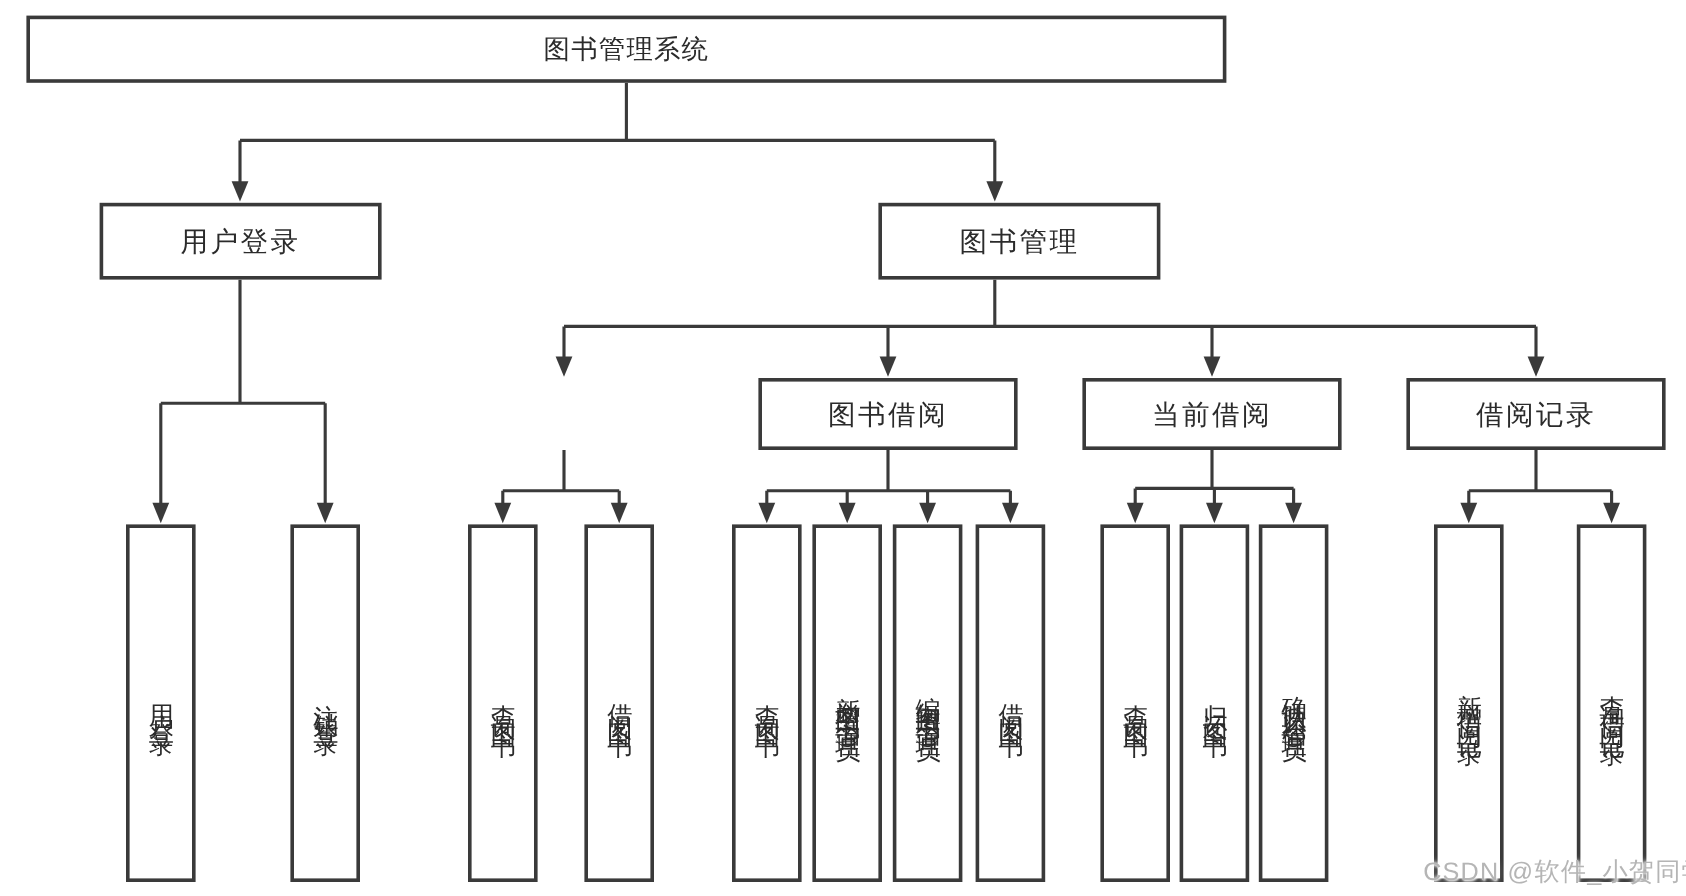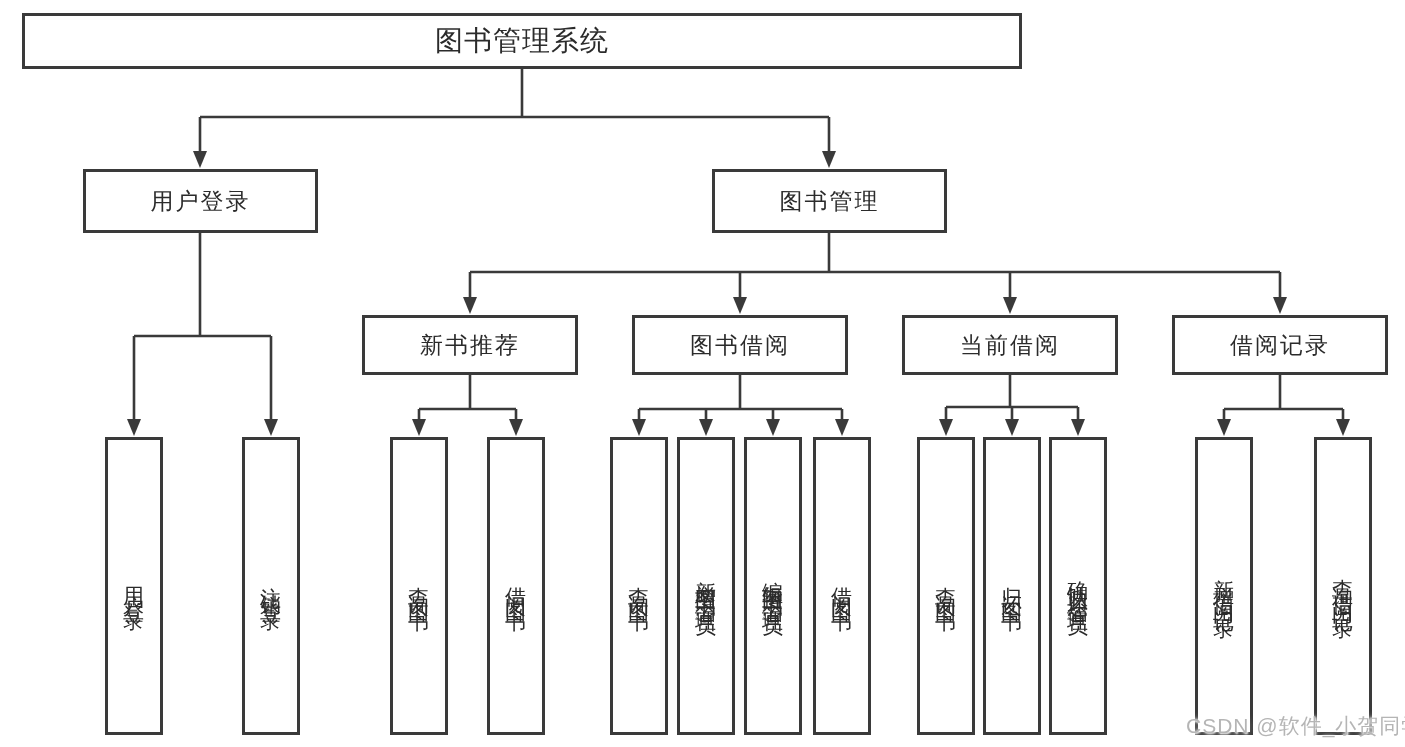--- a/index.html
+++ b/index.html
@@ -15,21 +15,21 @@
   .wires{position:absolute; left:0; top:0; color:var(--line); z-index:1;}
   .wires path{fill:none; stroke:currentColor; stroke-width:2.6;}
   .wires polygon{fill:currentColor; stroke:none;}
   .node{
     position:absolute; box-sizing:border-box; z-index:2;
     border:3px solid var(--box-border); background:#fff;
     display:flex; align-items:center; justify-content:center;
     color:var(--text); text-align:center;
   }
   .node.h{font-size:23px; letter-spacing:2px; white-space:nowrap;}
-  .node.root{font-size:28px; letter-spacing:1px;}
+  .node.root{font-size:22px; letter-spacing:1px;}
   .node.v{
     writing-mode:vertical-lr; text-orientation:mixed;
     font-size:21px; letter-spacing:8px; line-height:1;
   }
   .node.v.tight{letter-spacing:5px;}
   #watermark{
     position:absolute; left:1186px; top:712px; z-index:5;
     font-size:21px; letter-spacing:1px; white-space:nowrap;
     color:var(--watermark);
     text-shadow:0 0 3px #fff, 0 0 6px #fff, 1px 1px 2px #fff;
@@ -69,23 +69,22 @@
       <polygon points="1005,419 1019,419 1012,436"></polygon>
       <polygon points="1071,419 1085,419 1078,436"></polygon>
       <polygon points="1217,419 1231,419 1224,436"></polygon>
       <polygon points="1336,419 1350,419 1343,436"></polygon>
     </g>
   </svg>
 
   <div class="node h root" style="left:22px;top:13px;width:1000px;height:56px">图书管理系统</div>
 
   <div class="node h" style="left:83px;top:169px;width:235px;height:64px">用户登录</div>
-  <div class="node h" style="left:712px;top:169px;width:235px;height:64px">图书管理</div>
+  <div class="node h" style="left:732px;top:169px;width:235px;height:64px">图书管理</div>
 
-  <div class="node h" style="left:362px;top:315px;width:216px;height:60px">新书推荐</div>
   <div class="node h" style="left:902px;top:315px;width:216px;height:60px">当前借阅</div>
   <div class="node h" style="left:632px;top:315px;width:216px;height:60px">图书借阅</div>
   <div class="node h" style="left:1172px;top:315px;width:216px;height:60px">借阅记录</div>
 
   <div class="node v" style="left:105px;top:437px;width:58px;height:298px">用户登录</div>
   <div class="node v" style="left:242px;top:437px;width:58px;height:298px">注销登录</div>
 
   <div class="node v" style="left:390px;top:437px;width:58px;height:298px">查询图书</div>
   <div class="node v" style="left:487px;top:437px;width:58px;height:298px">借阅图书</div>
 

